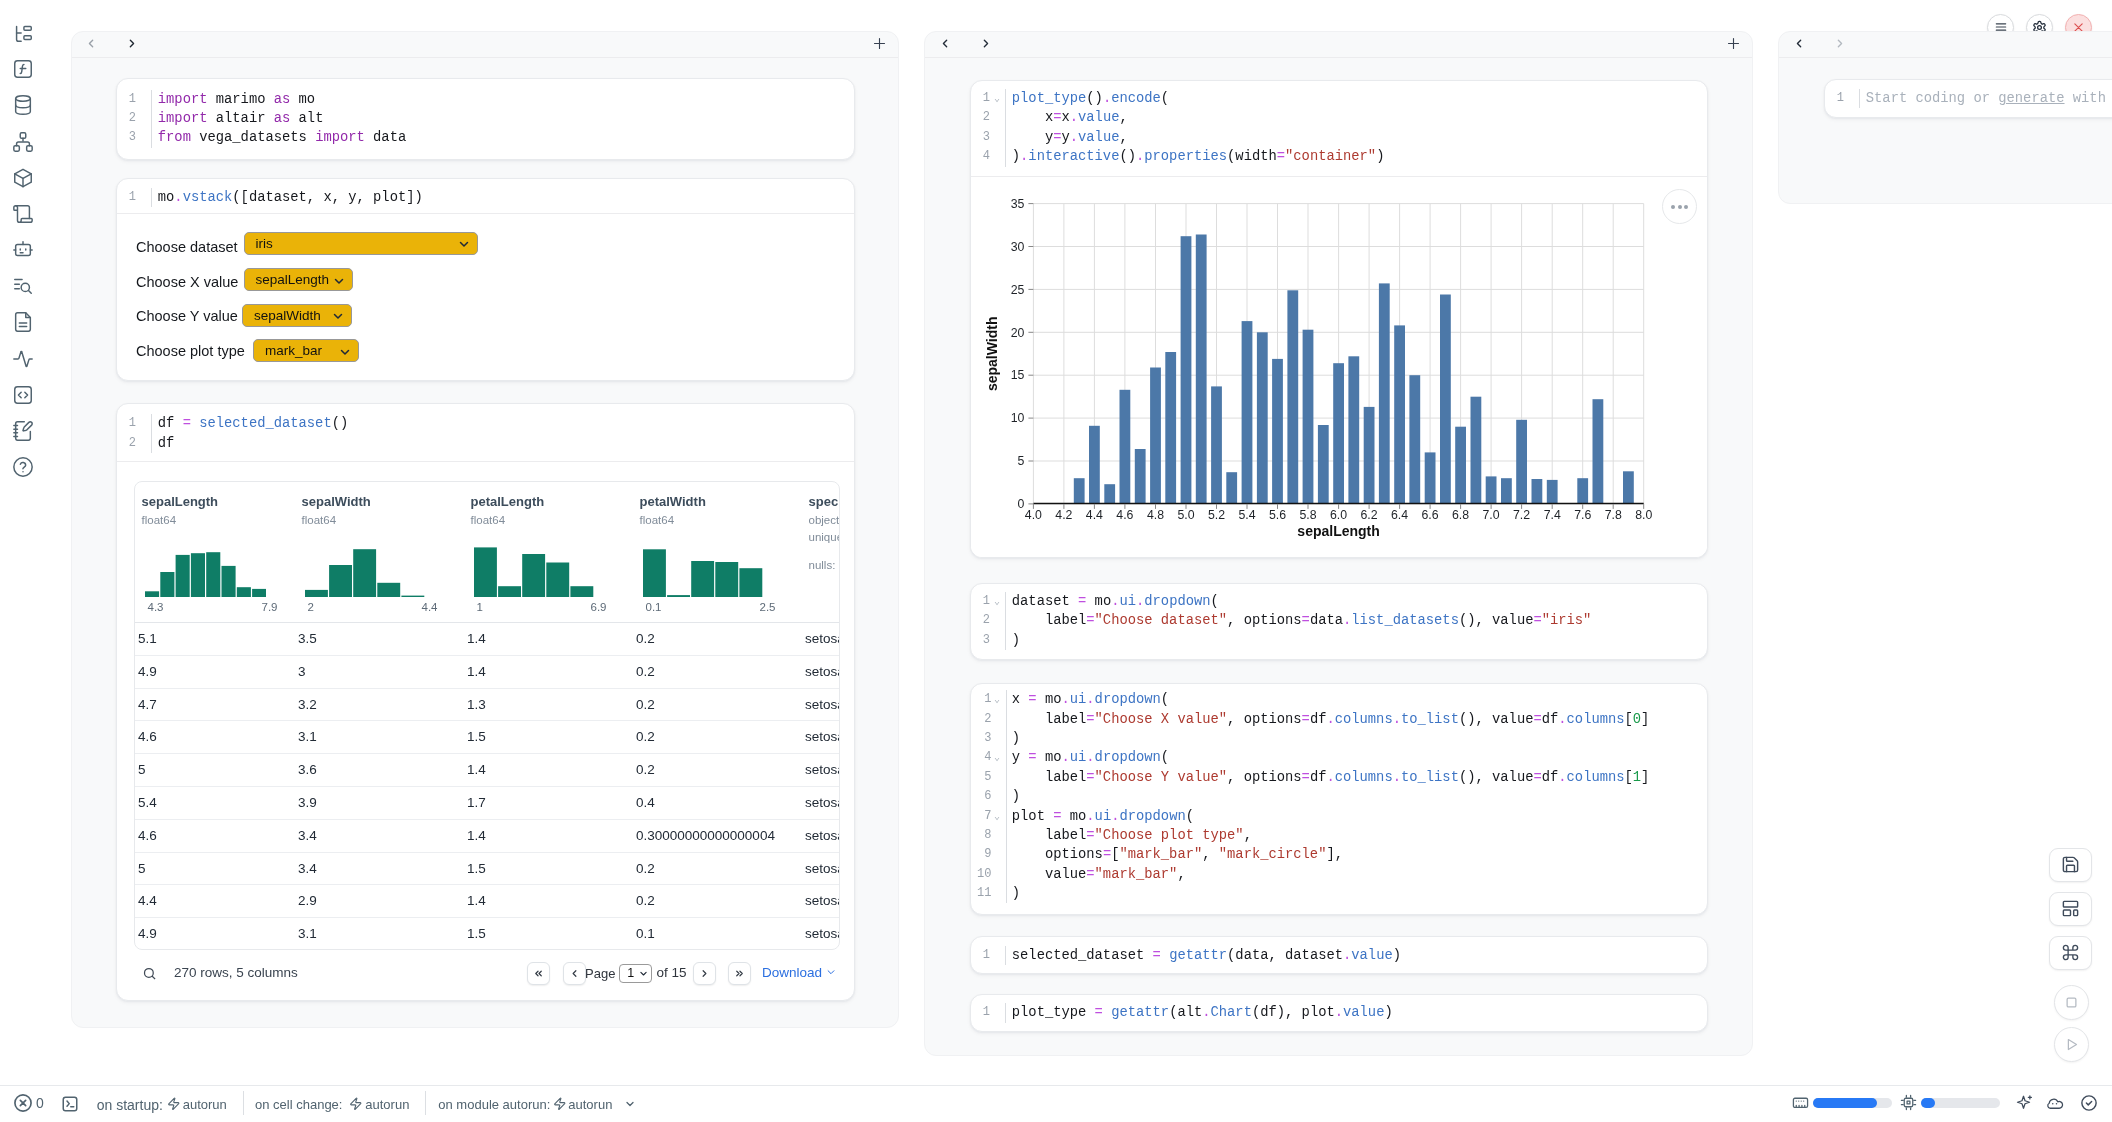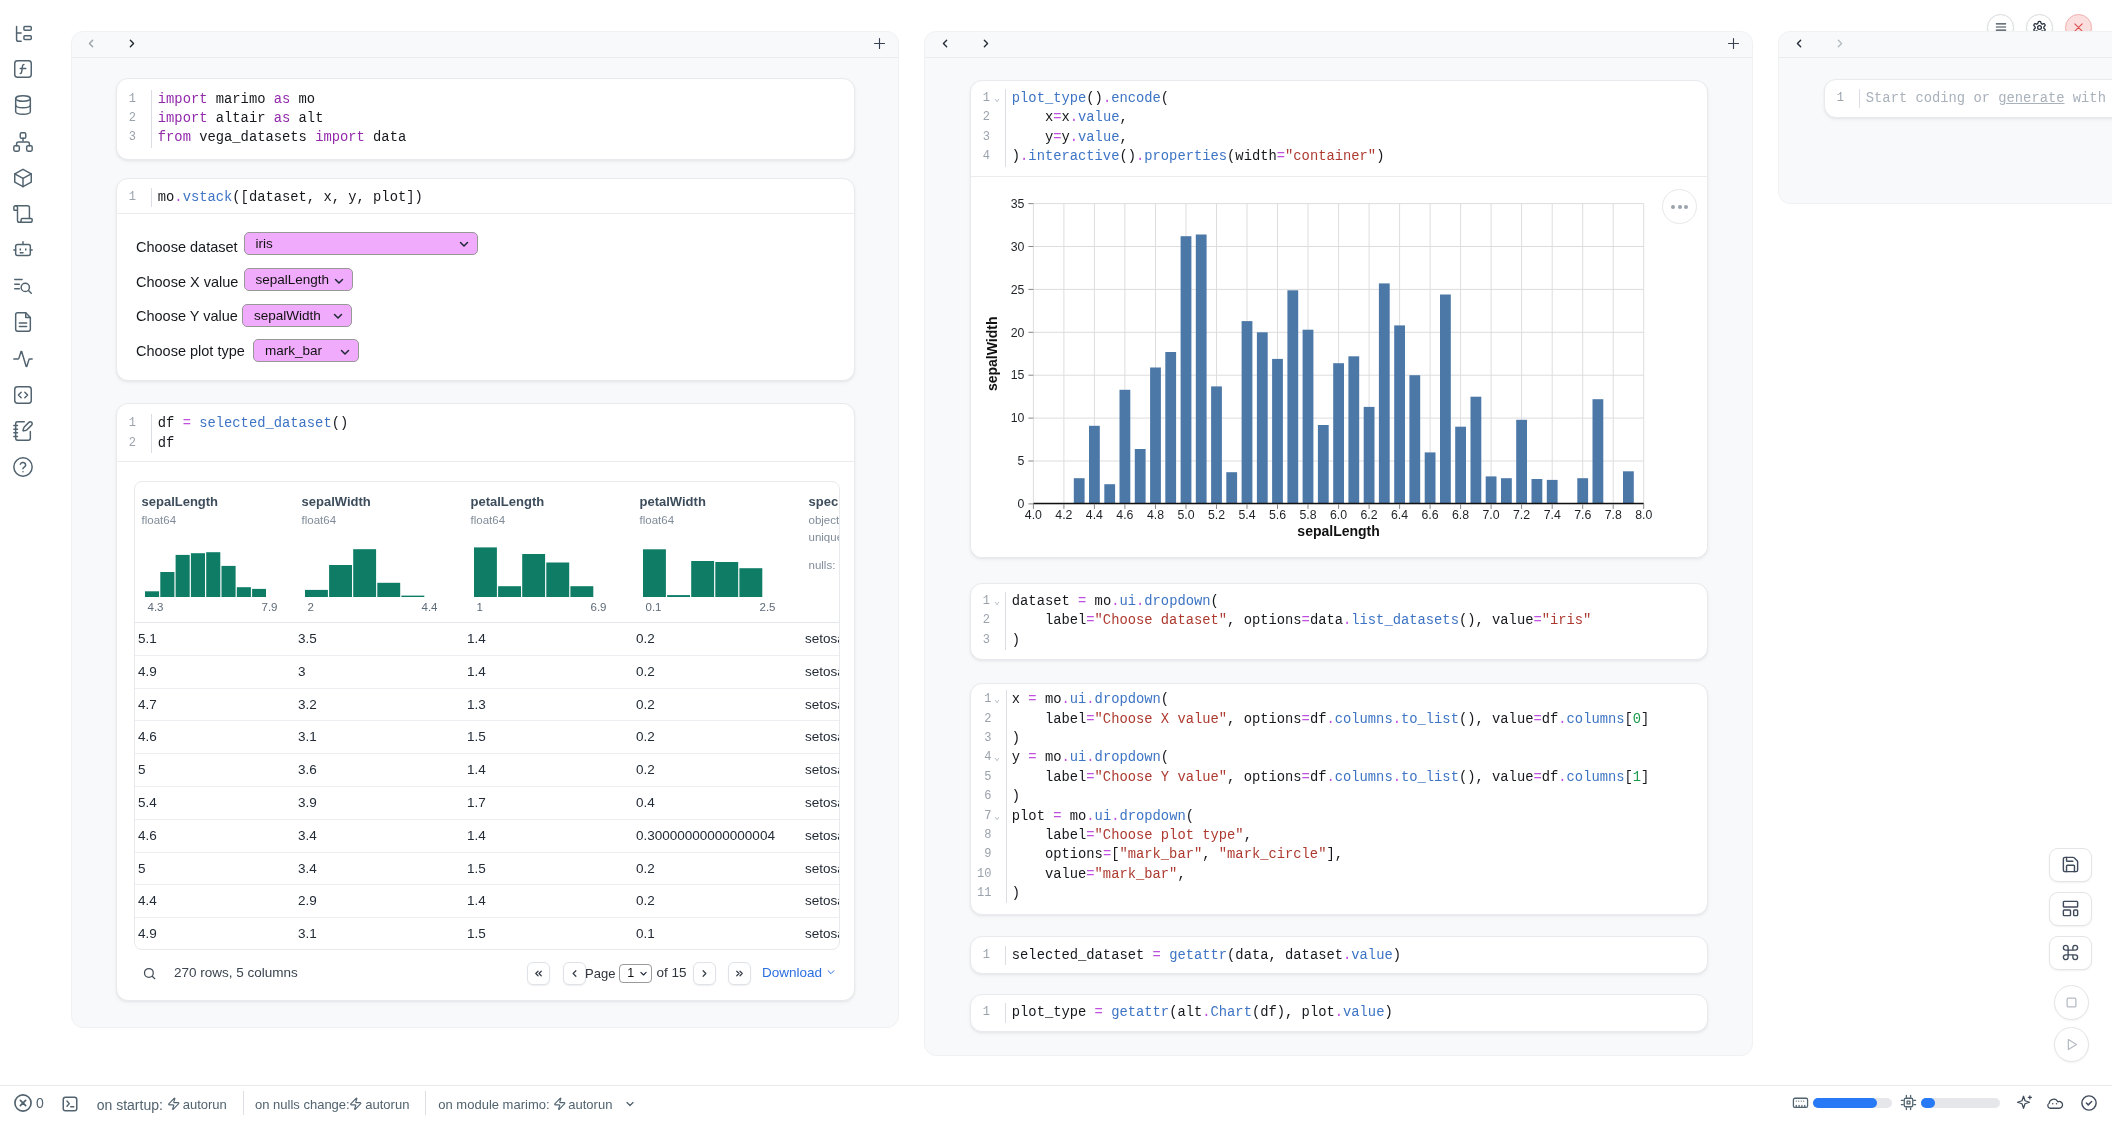--- a/index.html
+++ b/index.html
@@ -7,21 +7,21 @@
 .phead{position:absolute;left:0;right:0;top:0;height:26px;border-bottom:1px solid #ececee}
 .cell{position:absolute;background:#fff;border:1px solid #e8eaed;border-radius:12px;
  box-shadow:0 1px 2px rgba(20,30,50,.05),0 2px 4px rgba(20,30,50,.04);overflow:hidden}
 .codewrap{display:flex;font-family:"Liberation Mono",monospace;font-size:13.8px;line-height:19.4px}
 .gutter{flex:none;border-right:1px solid #dadde1;color:#9aa2ac;font-size:12px;text-align:right;position:relative}
 .gl{padding-right:14.5px;height:19.4px;position:relative}
 .fold{position:absolute;left:23px;top:0;font-size:10px;color:#aab2bb}
 .codecol{white-space:pre}
 .cl{height:19.4px}
 .lbl{position:absolute;font-size:14.5px;color:#15181d}
-.sel{position:absolute;background:#f0abfc;border:1px solid #989898;border-radius:5px;height:23px;
+.sel{position:absolute;background:#eab308;border:1px solid #989898;border-radius:5px;height:23px;
  font-size:13.5px;color:#111;display:flex;align-items:center;padding-left:11px}
 .sel svg{position:absolute;right:7px;top:5.5px}
 .ab{position:absolute}
 </style></head><body>
 <svg class="ab" style="left:12.0px;top:22.0px" width="22" height="22" viewBox="0 0 24 24" fill="none" stroke="#51636f" stroke-width="1.6" stroke-linecap="round" stroke-linejoin="round">
     <path d="M13 6h6a1 1 0 0 0 1-1V3a1 1 0 0 0-1-1h-6a1 1 0 0 0-1 1v2a1 1 0 0 0 1 1z" transform="translate(1,3)"></path>
     <path d="M13 16h6a1 1 0 0 0 1-1v-2a1 1 0 0 0-1-1h-6a1 1 0 0 0-1 1v2a1 1 0 0 0 1 1z" transform="translate(1,3)"></path>
     <path d="M4 2v14a2 2 0 0 0 2 2h3" transform="translate(1,3)"></path>
     <path d="M4 9h5" transform="translate(1,3)"></path>
   </svg>
@@ -563,27 +563,27 @@
     <rect x="3" y="3" width="18" height="18" rx="3"></rect>
     <path d="M8 8l3 3.5L8 15"></path>
     <path d="M13 15.5h4"></path>
   </svg>
 <div style="position:absolute;top:1096.5px;font-size:14px;color:#51636f;left:96.7px">on startup:</div>
 <svg class="ab" style="left:166.7px;top:1096.5px" width="13.5" height="13.5" viewBox="0 0 24 24">
     <path d="M4 14a1 1 0 0 1-.78-1.63l9.9-10.2a.5.5 0 0 1 .86.46l-1.92 6.02A1 1 0 0 0 13 10h7a1 1 0 0 1 .78 1.63l-9.9 10.2a.5.5 0 0 1-.86-.46l1.92-6.02A1 1 0 0 0 11 14z" fill="none" stroke="#51636f" stroke-width="2" stroke-linejoin="round"></path>
   </svg>
 <div style="position:absolute;top:1096.5px;font-size:13px;color:#51636f;left:182.7px">autorun</div>
 <div class="ab" style="left:242.7px;top:1091px;width:1px;height:24px;background:#dcdfe3"></div>
-<div style="position:absolute;top:1096.5px;font-size:13px;color:#51636f;left:255px">on nulls change:</div>
+<div style="position:absolute;top:1096.5px;font-size:13px;color:#51636f;left:255px">on cell change:</div>
 <svg class="ab" style="left:349.3px;top:1096.5px" width="13.5" height="13.5" viewBox="0 0 24 24">
     <path d="M4 14a1 1 0 0 1-.78-1.63l9.9-10.2a.5.5 0 0 1 .86.46l-1.92 6.02A1 1 0 0 0 13 10h7a1 1 0 0 1 .78 1.63l-9.9 10.2a.5.5 0 0 1-.86-.46l1.92-6.02A1 1 0 0 0 11 14z" fill="none" stroke="#51636f" stroke-width="2" stroke-linejoin="round"></path>
   </svg>
 <div style="position:absolute;top:1096.5px;font-size:13px;color:#51636f;left:365.3px">autorun</div>
 <div class="ab" style="left:425.3px;top:1091px;width:1px;height:24px;background:#dcdfe3"></div>
-<div style="position:absolute;top:1096.5px;font-size:13px;color:#51636f;left:438.3px">on module marimo:</div>
+<div style="position:absolute;top:1096.5px;font-size:13px;color:#51636f;left:438.3px">on module autorun:</div>
 <svg class="ab" style="left:552.7px;top:1096.5px" width="13.5" height="13.5" viewBox="0 0 24 24">
     <path d="M4 14a1 1 0 0 1-.78-1.63l9.9-10.2a.5.5 0 0 1 .86.46l-1.92 6.02A1 1 0 0 0 13 10h7a1 1 0 0 1 .78 1.63l-9.9 10.2a.5.5 0 0 1-.86-.46l1.92-6.02A1 1 0 0 0 11 14z" fill="none" stroke="#51636f" stroke-width="2" stroke-linejoin="round"></path>
   </svg>
 <div style="position:absolute;top:1096.5px;font-size:13px;color:#51636f;left:568.3px">autorun</div>
 <svg class="ab" style="left:624px;top:1097.5px" width="12" height="12" viewBox="0 0 24 24" fill="none" stroke="#51636f" stroke-width="2.6" stroke-linecap="round" stroke-linejoin="round">
     <path d="M6 9l6 6 6-6"></path>
   </svg>
 <svg class="ab" style="left:1792px;top:1094px" width="17" height="17" viewBox="0 0 24 24" fill="none" stroke="#51636f" stroke-width="1.8" stroke-linecap="round" stroke-linejoin="round">
     <rect x="2" y="6" width="20" height="13" rx="2"></rect>
     <path d="M6 19v-3M10 19v-3M14 19v-3M18 19v-3"></path>

